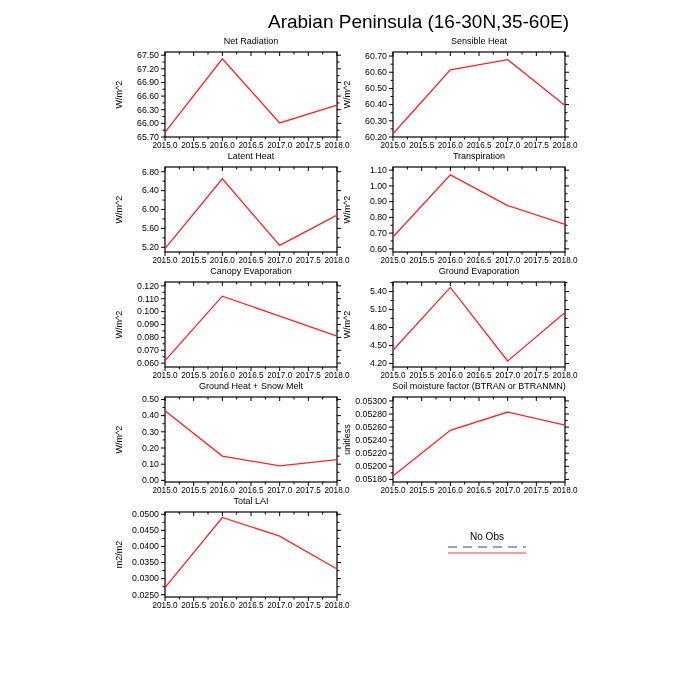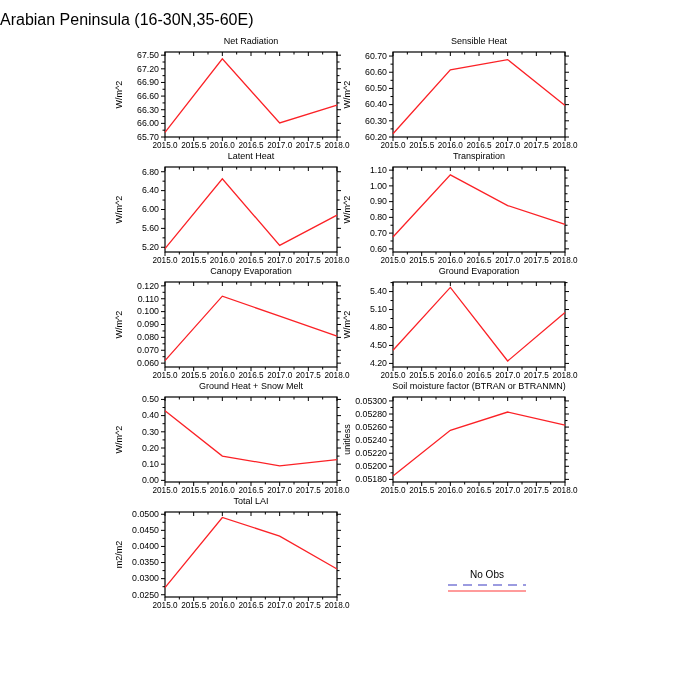--- a/index.html
+++ b/index.html
@@ -2,30 +2,30 @@
 <html><head>
 <meta charset="utf-8">
 <style>
   html,body { margin:0; padding:0; background:#fff; }
   .canvas {
     position:relative; width:700px; height:700px; background:#ffffff;
     font-family:"Liberation Sans", sans-serif; color:#000; overflow:hidden;
   }
   .main-title {
     position:absolute; top:11px; left:0; width:569px;
-    text-align:left; font-size:16px; color:#000;
+    text-align:right; font-size:19px; color:#000;
   }
   #grid { position:absolute; left:0; top:0; width:700px; height:700px; }
   #grid svg { position:absolute; overflow:visible; }
   svg text { font-family:"Liberation Sans", sans-serif; fill:#000; }
   .legend {
     position:absolute; left:367px; top:531px; width:240px;
     text-align:center;
   }
-  .legend-label { font-size:10px; line-height:12px; white-space:nowrap;margin-top:38px; }
+  .legend-label { font-size:10px; line-height:12px; white-space:nowrap; }
   .legend-line { width:78px; height:2px; margin:3px auto 4px auto; }
 </style>
 </head>
 <body>
 
 <div class="canvas">
   <div class="main-title">Arabian Peninsula (16-30N,35-60E)</div>
   <div id="grid">
       <svg width="256" height="116" style="left: 108px; top: 36px;">
         <rect x="57" y="16" width="172" height="85" fill="none" stroke="#000000" stroke-width="1.2"></rect>

